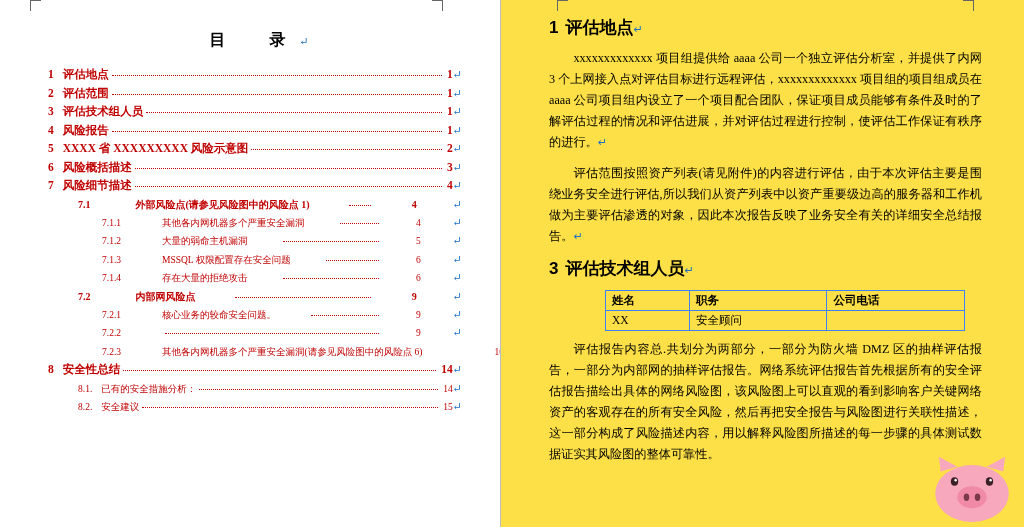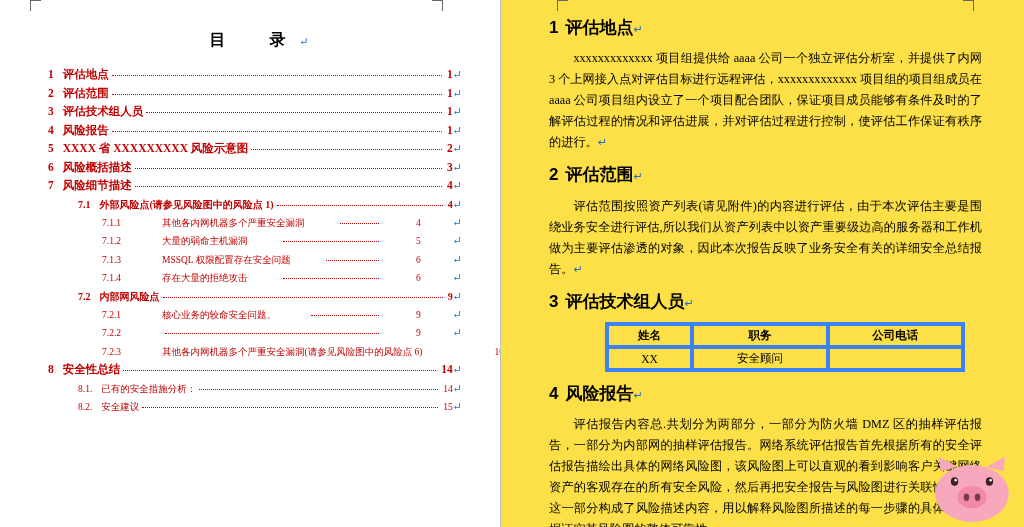--- a/index.html
+++ b/index.html
@@ -79,20 +79,21 @@
     white-space: nowrap;
   }
   .toc-row.lvl1 {
     font-weight: bold;
     font-size: 11.5px;
   }
   .toc-row.lvl2 {
     font-size: 10px;
     font-weight: bold;
     padding-left: 30px;
+    gap: 36px;
   }
   .toc-row.lvl3 {
     font-size: 9.5px;
     padding-left: 54px;
     gap: 32px;
   }
   .toc-row.lvl2i {
     font-size: 9.5px;
     padding-left: 30px;
   }
@@ -141,23 +142,23 @@
     color: #000;
     font-family: Liberation Serif, serif;
   }
   .tbl {
     border-collapse: collapse;
     margin: 6px 0 8px 56px;
     width: 360px;
     font-size: 11.5px;
   }
   .tbl td, .tbl th {
-    border: 4px solid #3b82f6;
+    border: 1px solid #3b82f6;
     padding: 2px 6px;
-    text-align: center;
+    text-align: left;
     font-weight: normal;
   }
   .tbl thead td {
     font-weight: bold;
   }
   
   .pig {
     position: absolute;
     right: 6px;
     bottom: 2px;
@@ -336,23 +337,20 @@
     <div class="crop-mark cm-r-tl" style="left:56px;"></div>
     <div class="crop-mark cm-r-tr" style="left:462px;"></div>
 
     <div class="content">
 
       <h2 class="h-num">
         <span class="hn">1</span><span>评估地点</span><span class="pilcrow">↵</span>
       </h2>
       <p class="para"><span>xxxxxxxxxxxxx 项目组提供给 aaaa 公司一个独立评估分析室，并提供了内网 3 个上网接入点对评估目标进行远程评估，xxxxxxxxxxxxx 项目组的项目组成员在 aaaa 公司项目组内设立了一个项目配合团队，保证项目成员能够有条件及时的了解评估过程的情况和评估进展，并对评估过程进行控制，使评估工作保证有秩序的进行。</span><span class="pilcrow">↵</span></p>
 
-      <h2 class="h-num">
-        <span class="hn">2</span><span>评估范围</span><span class="pilcrow">↵</span>
-      </h2>
       <p class="para"><span>评估范围按照资产列表(请见附件)的内容进行评估，由于本次评估主要是围绕业务安全进行评估,所以我们从资产列表中以资产重要级边高的服务器和工作机做为主要评估渗透的对象，因此本次报告反映了业务安全有关的详细安全总结报告。</span><span class="pilcrow">↵</span></p>
 
       <h2 class="h-num">
         <span class="hn">3</span><span>评估技术组人员</span><span class="pilcrow">↵</span>
       </h2>
 
       <table class="tbl">
         <thead>
           <tr>
             <td>姓名</td>
@@ -362,23 +360,20 @@
         </thead>
         <tbody>
           <tr>
             <td>XX</td>
             <td>安全顾问</td>
             <td></td>
           </tr>
         </tbody>
       </table>
 
-      <h2 class="h-num">
-        <span class="hn">4</span><span>风险报告</span><span class="pilcrow">↵</span>
-      </h2>
       <p class="para"><span>评估报告内容总.共划分为两部分，一部分为防火墙 DMZ 区的抽样评估报告，一部分为内部网的抽样评估报告。网络系统评估报告首先根据所有的安全评估报告描绘出具体的网络风险图，该风险图上可以直观的看到影响客户关键网络资产的客观存在的所有安全风险，然后再把安全报告与风险图进行关联性描述，这一部分构成了风险描述内容，用以解释风险图所描述的每一步骤的具体测试数据证实其风险图的整体可靠性。</span></p>
 
     </div>
 
     <svg class="pig" viewBox="0 0 100 80">
       <ellipse cx="50" cy="46" rx="40" ry="31" fill="#f7a8bd"></ellipse>
       <path d="M16 22 L14 6 L34 17 Z" fill="#f7a8bd"></path>
       <path d="M84 22 L86 6 L66 17 Z" fill="#f7a8bd"></path>
       <ellipse cx="50" cy="50" rx="16" ry="12" fill="#f08aa6"></ellipse>
       <ellipse cx="44" cy="50" rx="3" ry="4" fill="#7a3a4c"></ellipse>

